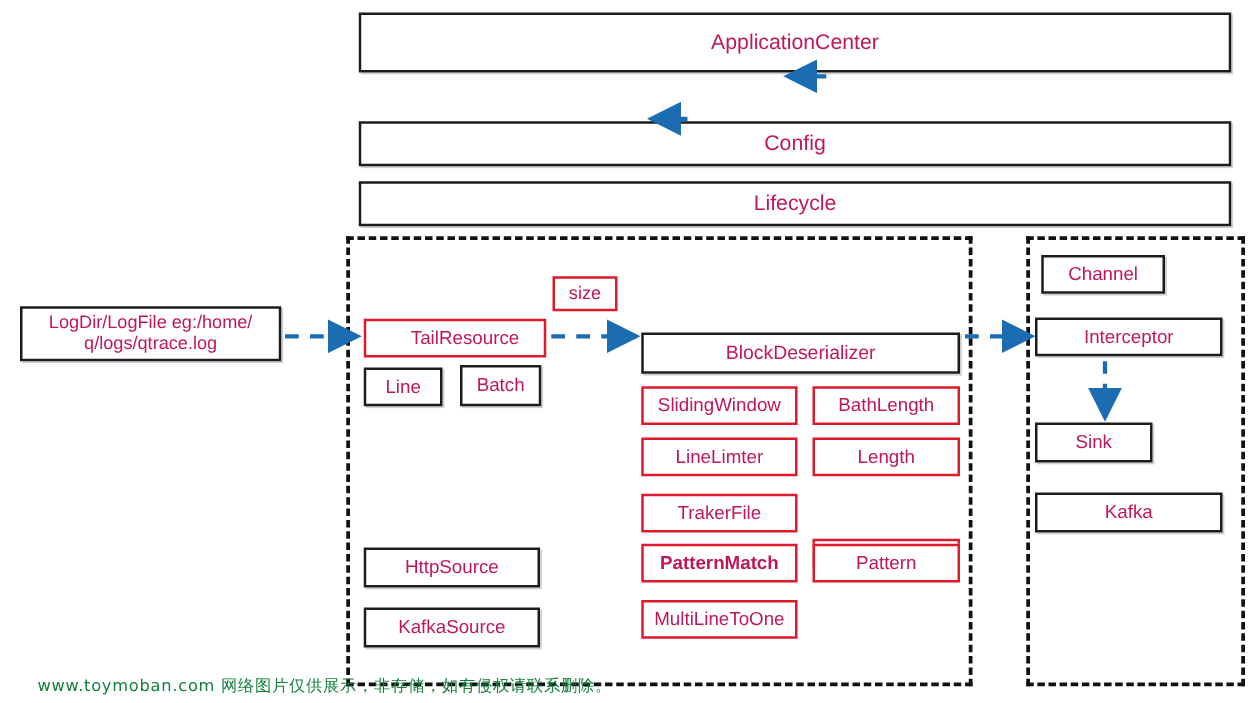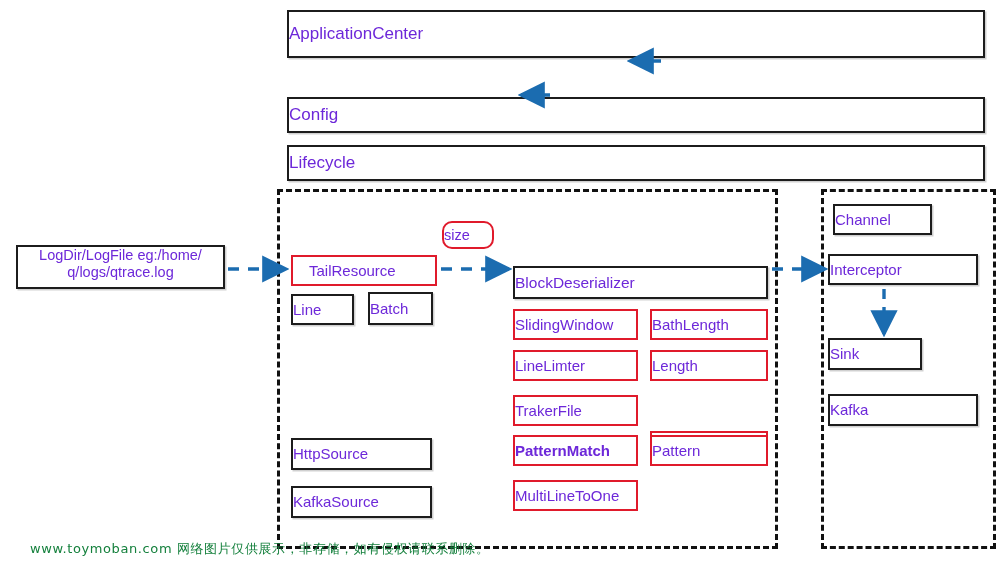--- a/index.html
+++ b/index.html
@@ -15,24 +15,24 @@
     width: 1000px;
     height: 562px;
     background: #ffffff;
     overflow: hidden;
   }
   .box {
     position: absolute;
     box-sizing: border-box;
     display: flex;
     align-items: center;
-    justify-content: flex-start;
+    justify-content: center;
     text-align: center;
     background: #ffffff;
-    color: #6d28d9;
+    color: #be185d;
     line-height: 1.15;
   }
   .box-black {
     border: 2.5px solid #1c1c1c;
     box-shadow: 1.5px 1.5px 0 0 rgba(120,120,120,0.35);
   }
   .box-red {
     border: 2.5px solid #e01a2b;
   }
   .dashed-region {
@@ -98,21 +98,21 @@
   </div>
 
   <div class="box box-black" style="left:291px; top:438px; width:141px; height:32px; font-size:15px;">
     <span>HttpSource</span>
   </div>
 
   <div class="box box-black" style="left:291px; top:486px; width:141px; height:32px; font-size:15px;">
     <span>KafkaSource</span>
   </div>
 
-  <div class="box box-red" style="left:442px; top:221px; width:52px; height:28px; font-size:14.5px;border-radius:10px;">
+  <div class="box box-red" style="left:442px; top:221px; width:52px; height:28px; font-size:14.5px;">
     <span>size</span>
   </div>
 
   <div class="box box-black" style="left:513px; top:254px; width:255px; height:33px; font-size:15.5px;margin-top:12px;">
     <span>BlockDeserializer</span>
   </div>
 
   <div class="box box-red" style="left:513px; top:309px; width:125px; height:31px; font-size:15px;">
     <span>SlidingWindow</span>
   </div>

